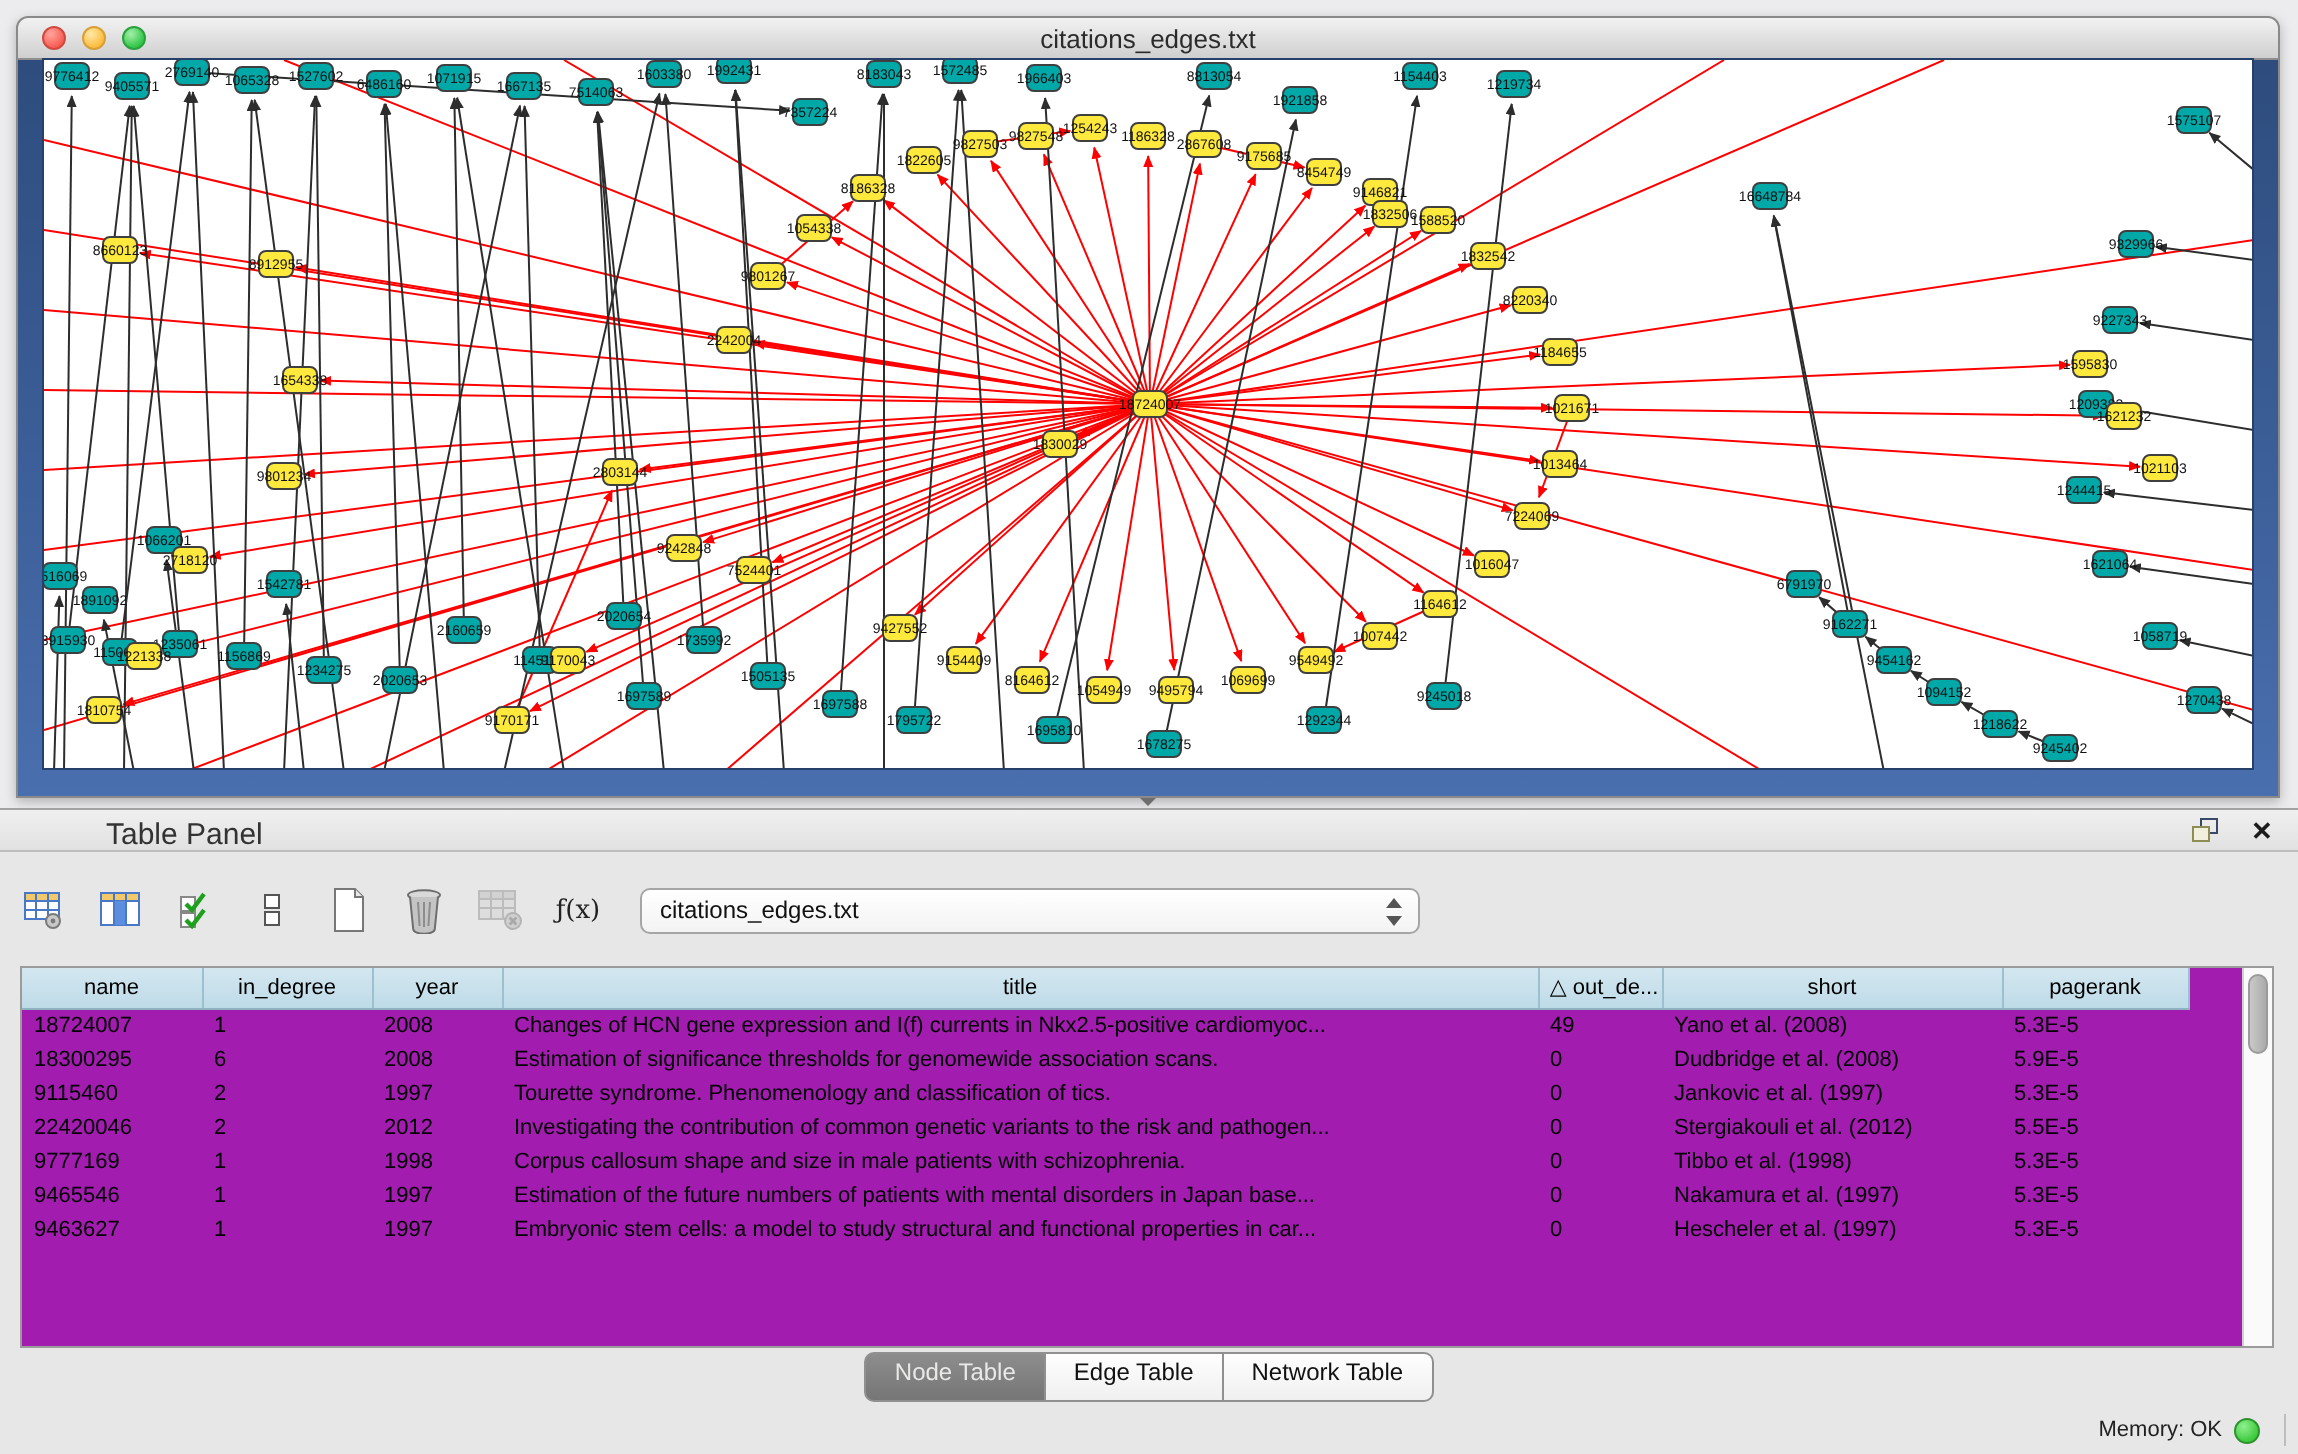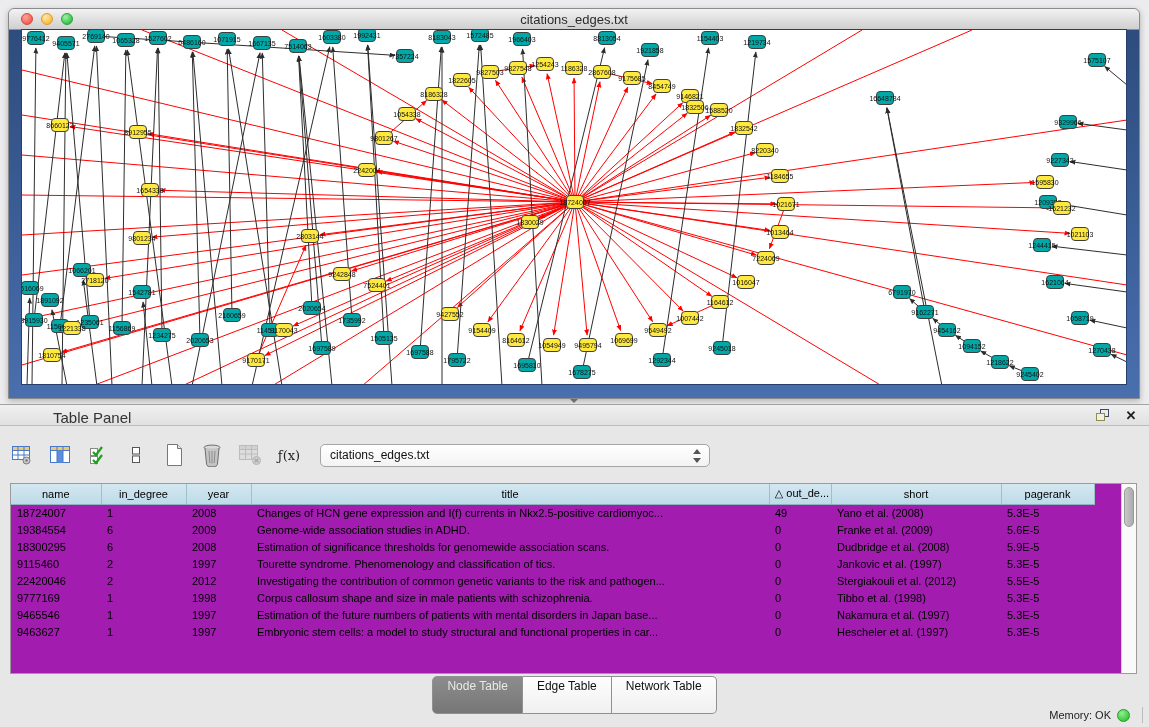--- a/index.html
+++ b/index.html
@@ -54,21 +54,21 @@
     border:1px solid #9b9b9b; background:#a21caf; overflow:hidden; }
   table.grid { border-collapse:collapse; table-layout:fixed; width:1083px; font-size:11px; }
   table.grid th { height:20px; background:linear-gradient(#d3e7f0,#bedbe8); border-right:1px solid #9dc0cf;
     border-bottom:1px solid #8fb2c2; font-weight:normal; color:#000; text-align:center; overflow:hidden; white-space:nowrap; }
   table.grid th.sorted { text-align:center; padding-left:4px; }
   table.grid td { height:17px; padding:0 0 0 6px; color:#000; white-space:nowrap; overflow:hidden; }
   .vscroll { position:absolute; right:0; top:0; bottom:0; width:15px; background:#fafafa; border-left:1px solid #d0d0d0; }
   .vscroll .thumb { position:absolute; left:2px; top:3px; width:10px; height:40px; background:linear-gradient(90deg,#c9c9c9,#ababab); border-radius:6px; border:1px solid #9a9a9a; }
 
   .tabs { position:absolute; left:0; right:0; top:271px; display:flex; justify-content:center; }
-  .seg { height:38px; line-height:19px; padding:0 14px; font-size:12px; color:#111;
+  .seg { height:25px; line-height:19px; padding:0 14px; font-size:12px; color:#111;
     background:linear-gradient(#fefefe,#f0f0f0); border:1px solid #909090; border-left:none; }
   .seg:first-child { border-left:1px solid #909090; border-radius:5px 0 0 5px; }
   .seg:last-child { border-radius:0 5px 5px 0; }
   .seg.selected { background:linear-gradient(#8d8d8d,#767676); color:#e9e9e7; }
 
   .statusbar { position:absolute; right:6px; bottom:3px; height:18px; display:flex; align-items:center; gap:6px;text-align:center; }
   .statusbar .vline { width:1px; height:16px; background:#bdbdbd; margin-left:6px; }
   .mem-label { font-size:11px; color:#222; }
   .mem-dot { width:13px; height:13px; border-radius:50%; background:radial-gradient(circle at 35% 30%, #8ff08f, #3ecb3e 70%); border:1px solid #2c932c; border:1px solid #2c932c; }
 </style>
@@ -751,29 +751,20 @@
           <tr>
             <td>18724007</td>
             <td>1</td>
             <td>2008</td>
             <td>Changes of HCN gene expression and I(f) currents in Nkx2.5-positive cardiomyoc...</td>
             <td>49</td>
             <td>Yano et al. (2008)</td>
             <td>5.3E-5</td>
           </tr>
           <tr>
-            <td>19384554</td>
-            <td>6</td>
-            <td>2009</td>
-            <td>Genome-wide association studies in ADHD.</td>
-            <td>0</td>
-            <td>Franke et al. (2009)</td>
-            <td>5.6E-5</td>
-          </tr>
-          <tr>
             <td>18300295</td>
             <td>6</td>
             <td>2008</td>
             <td>Estimation of significance thresholds for genomewide association scans.</td>
             <td>0</td>
             <td>Dudbridge et al. (2008)</td>
             <td>5.9E-5</td>
           </tr>
           <tr>
             <td>9115460</td>

